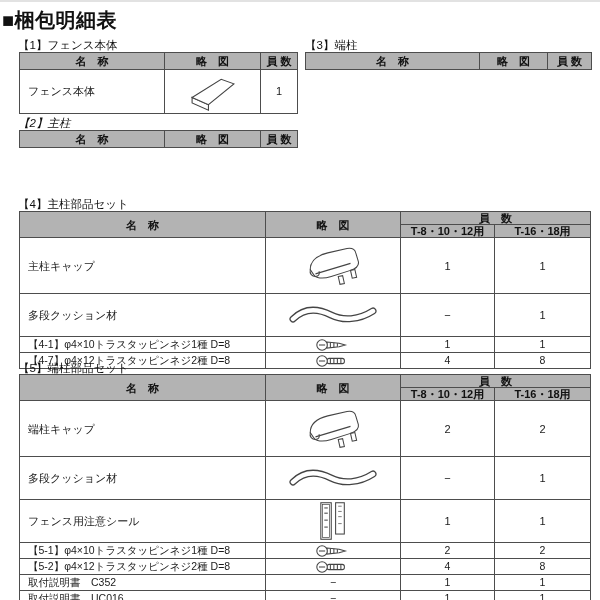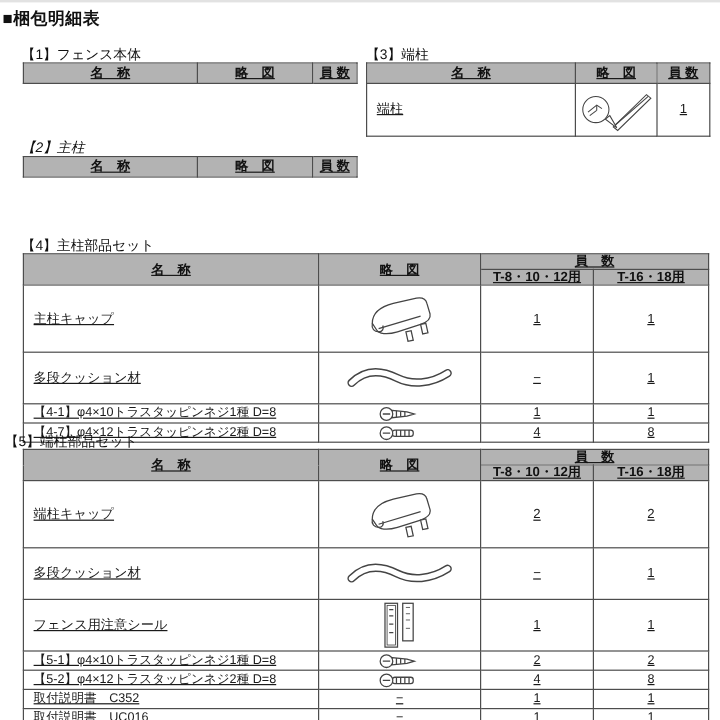--- a/index.html
+++ b/index.html
@@ -2,23 +2,23 @@
 <html><head>
 <meta charset="utf-8">
 <style>
   html,body{margin:0;padding:0;}
   body{
     width:600px;height:600px;background:#ffffff;position:relative;
     font-family:"Liberation Sans","DejaVu Sans",sans-serif;
     color:#1a1a1a;overflow:hidden;
   }
   .top-hairline{position:absolute;left:0;top:0;width:600px;height:2px;background:#e2e2e2;}
-  .page-title{position:absolute;left:2px;top:7px;font-size:14px;font-weight:bold;color:#111;letter-spacing:.5px;}
+  .page-title{position:absolute;left:2px;top:7px;font-size:20px;font-weight:bold;color:#111;letter-spacing:.5px;}
   .sec-label{position:absolute;font-size:11.5px;color:#111;white-space:nowrap;}
-  table{border-collapse:collapse;table-layout:fixed;position:absolute;background:#fff;border:1.5px solid #4d4d4d;text-decoration:underline;}
+  table{border-collapse:collapse;table-layout:fixed;position:absolute;background:#fff;border:1.5px solid #4d4d4d;}
   th,td{border:1px solid #4d4d4d;padding:0;overflow:hidden;font-size:11px;line-height:1.1;}
   th{background:#b3b3b3;font-weight:600;text-align:center;color:#111;}
   td.name{text-align:left;padding-left:8px;white-space:nowrap;}
   td.qty{text-align:center;}
   td.sketch{text-align:center;vertical-align:middle;}
   td.dash{text-align:center;}
   tr.h17{height:17px;}
   tr.h13{height:13px;}
   tr.h44{height:44px;}
   tr.h47{height:47px;}
@@ -42,50 +42,45 @@
       <col style="width:145px">
       <col style="width:96px">
       <col style="width:37px">
     </colgroup>
   <tbody>
       <tr class="h17">
     <th>名　称</th>
     <th>略　図</th>
     <th>員 数</th>
   </tr>
+  <tr class="h44">
+    <td class="name">フェンス本体</td>
+    <td class="sketch">
+      <svg width="70" height="40" viewBox="0 0 70 44">
+        <polygon class="shape" points="12,28 12,34 30,42 30,36"></polygon>
+        <polygon class="shape" points="12,28 44,8 58,13 30,36"></polygon>
+      </svg>
+    </td>
+    <td class="qty">1</td>
+  </tr>
 </tbody>
   </table>
 
 <div class="sec-label" style="left:305px;top:38px;">【3】端柱</div>
 <table style="left:305px;top:52px;width:286px;">
   <colgroup>
       <col style="width:174px">
       <col style="width:68px">
       <col style="width:44px">
     </colgroup>
   <tbody>
       <tr class="h17">
     <th>名　称</th>
     <th>略　図</th>
     <th>員 数</th>
-  </tr>
-  <tr class="h44">
-    <td class="name">端柱</td>
-    <td class="sketch">
-      <svg width="64" height="40" viewBox="0 0 88 54">
-        <polygon class="shape" points="40,46 78,9 83,13 45,50"></polygon>
-        <line class="ln" x1="42" y1="44" x2="80" y2="11"></line>
-        <polygon class="shape" points="31,37 36,33 44,47"></polygon>
-        <circle class="shape" cx="20" cy="26" r="15"></circle>
-        <polyline class="ln" points="11,29 21,21 27,25"></polyline>
-        <polyline class="ln" points="13,33 21,27"></polyline>
-        <line class="ln" x1="21" y1="21" x2="21" y2="27"></line>
-      </svg>
-    </td>
-    <td class="qty">1</td>
   </tr>
 </tbody>
   </table>
 
 <div class="sec-label" style="left:18px;top:116px;font-style:italic;">【2】主柱</div>
 <table style="left:19px;top:130px;width:278px;">
   <colgroup>
       <col style="width:145px">
       <col style="width:96px">
       <col style="width:37px">
@@ -169,21 +164,21 @@
         <circle class="shape" cx="7.5" cy="8" r="6"></circle>
         <line class="ln" x1="4" y1="8" x2="11" y2="8"></line>
       </svg>
     </td>
     <td class="qty">4</td>
     <td class="qty">8</td>
   </tr>
 </tbody>
   </table>
 
-<div class="sec-label" style="left:4px;top:361px;text-align:right;">【5】端柱部品セット</div>
+<div class="sec-label" style="left:18px;top:361px;text-align:right;">【5】端柱部品セット</div>
 <table style="left:19px;top:374px;width:571px;">
   <colgroup>
       <col style="width:246px">
       <col style="width:135px">
       <col style="width:94px">
       <col style="width:96px">
     </colgroup>
   <tbody>
       <tr class="h13">
     <th rowspan="2">名　称</th>

